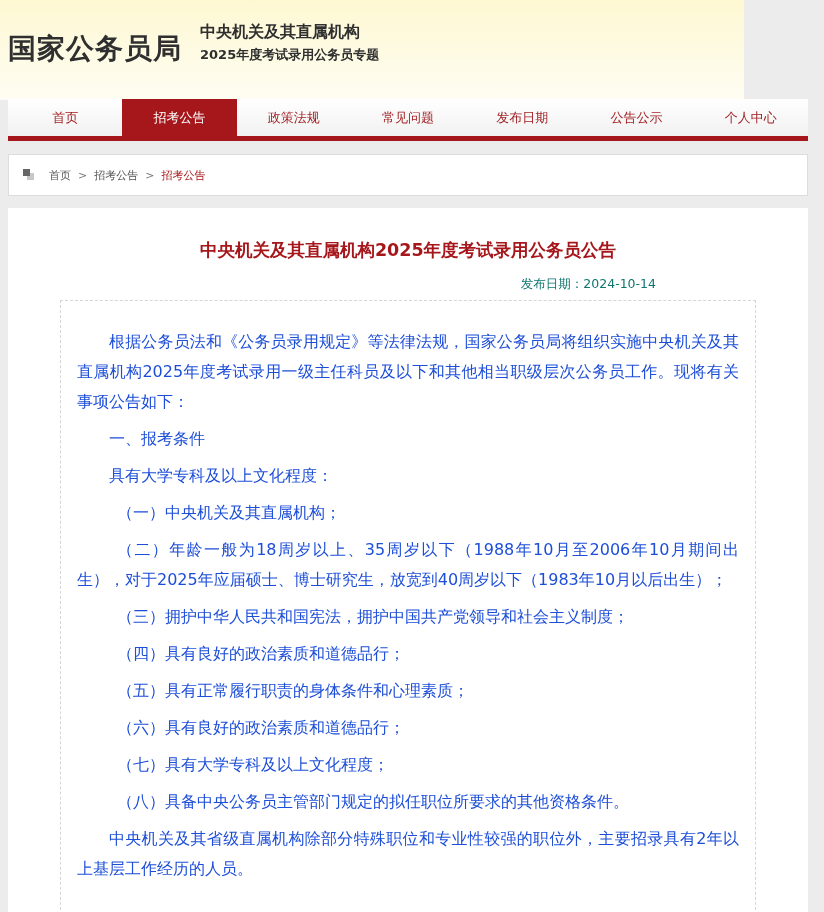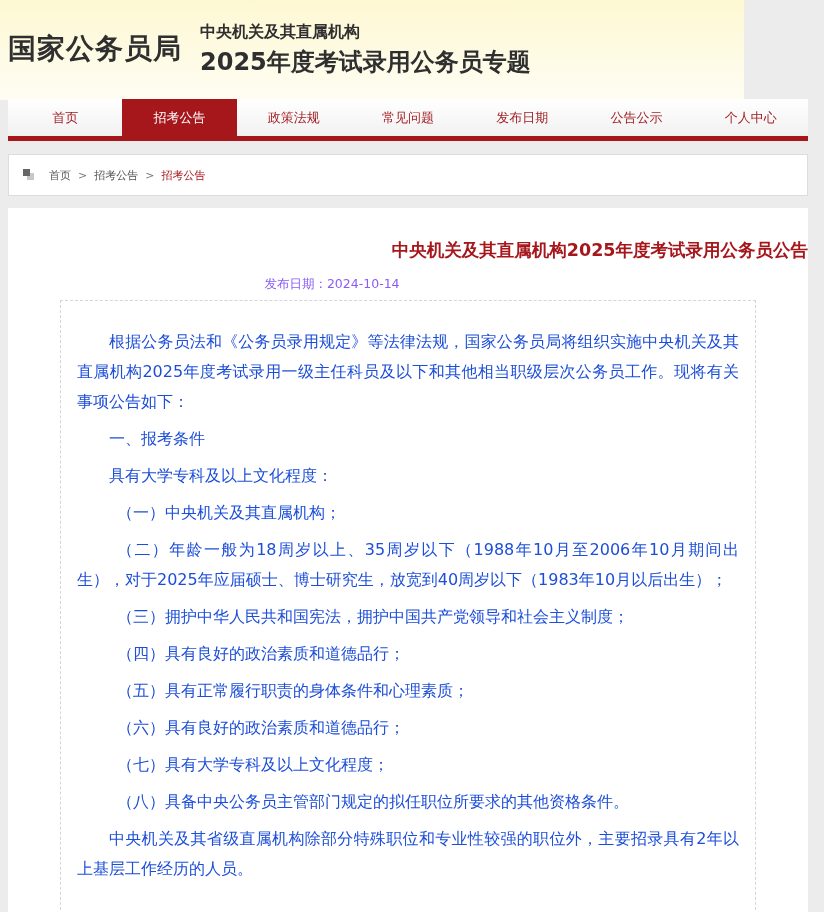--- a/index.html
+++ b/index.html
@@ -17,21 +17,21 @@
     position: absolute; left: 8px; top: 30px;
     font-size: 28px; font-weight: bold; color: #2f2f2f;
     letter-spacing: 1px;
   }
   .subtitle-1 {
     position: absolute; left: 200px; top: 22px;
     font-size: 16px; font-weight: bold; color: #2f2f2f;
   }
   .subtitle-2 {
     position: absolute; left: 200px; top: 46px;
-    font-size: 24px; font-weight: bold; color: #2f2f2f;
+    font-size: 13px; font-weight: bold; color: #2f2f2f;
   }
   .nav {
     position: absolute; left: 8px; top: 99px; width: 800px; height: 42px;
     background: linear-gradient(to bottom, #ffffff 0%, #f1f1f1 100%);
     border-bottom: 5px solid #a6171c;
     display: flex;
   }
   .nav-item {
     width: 114.28px; height: 37px; line-height: 37px; text-align: center;
     font-size: 13px; color: #9e1b1f; cursor: pointer;
@@ -46,26 +46,26 @@
   .bc-icon .sq1 { position: absolute; left: 0; top: 0; width: 7px; height: 7px; background: #666; }
   .bc-icon .sq2 { position: absolute; left: 4px; top: 4px; width: 7px; height: 7px; background: #c8c8c8; }
   .bc-sep { margin: 0 7px; color: #777; }
   .bc-link { color: #555; cursor: pointer; }
   .bc-current { color: #a6171c; }
   .content {
     position: absolute; left: 8px; top: 208px; width: 800px; height: 720px;
     background: #fff;
   }
   .article-title {
-    position: absolute; left: 0; top: 30px; width: 800px; text-align: right;
+    position: absolute; left: 0; top: 30px; width: 800px; text-align: center;
     font-size: 17.5px; font-weight: bold; color: #a6171c;
   }
   .pub-date {
-    position: absolute; left: 0; top: 68px; width: 648px; text-align: center;
-    font-size: 12.5px; color: #8b5cf6;
+    position: absolute; left: 0; top: 68px; width: 648px; text-align: right;
+    font-size: 12.5px; color: #0f766e;
   }
   .article-body {
     position: absolute; left: 52px; top: 92px; width: 696px; height: 640px;
     border: 1px dashed #d5d5d5;
     padding: 26px 16px 0 16px;
   }
   .p {
     font-size: 16px; line-height: 30px; color: #1d4ed8;
     margin-bottom: 7px; text-align: justify;
   }

